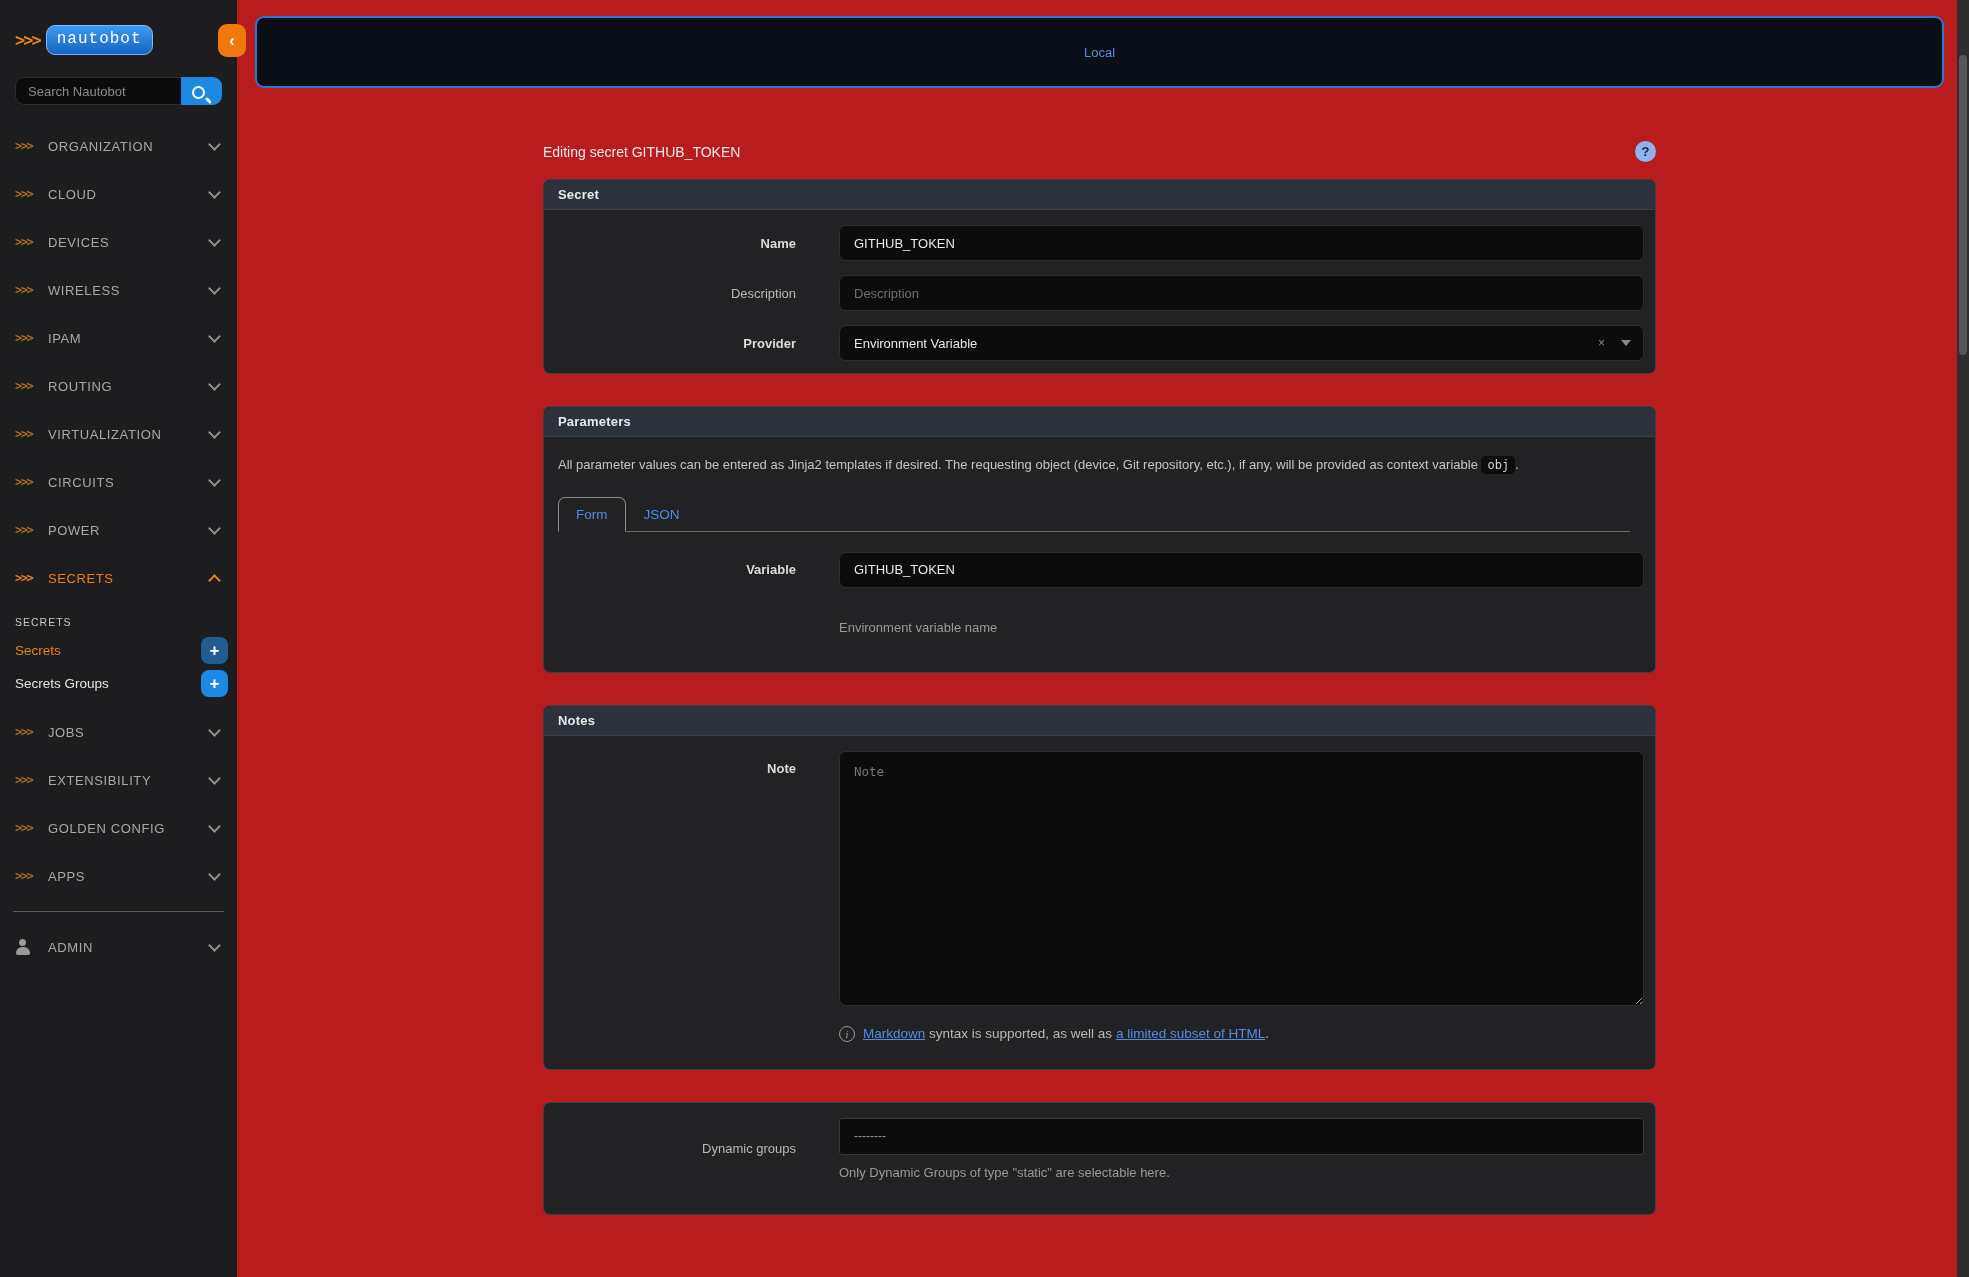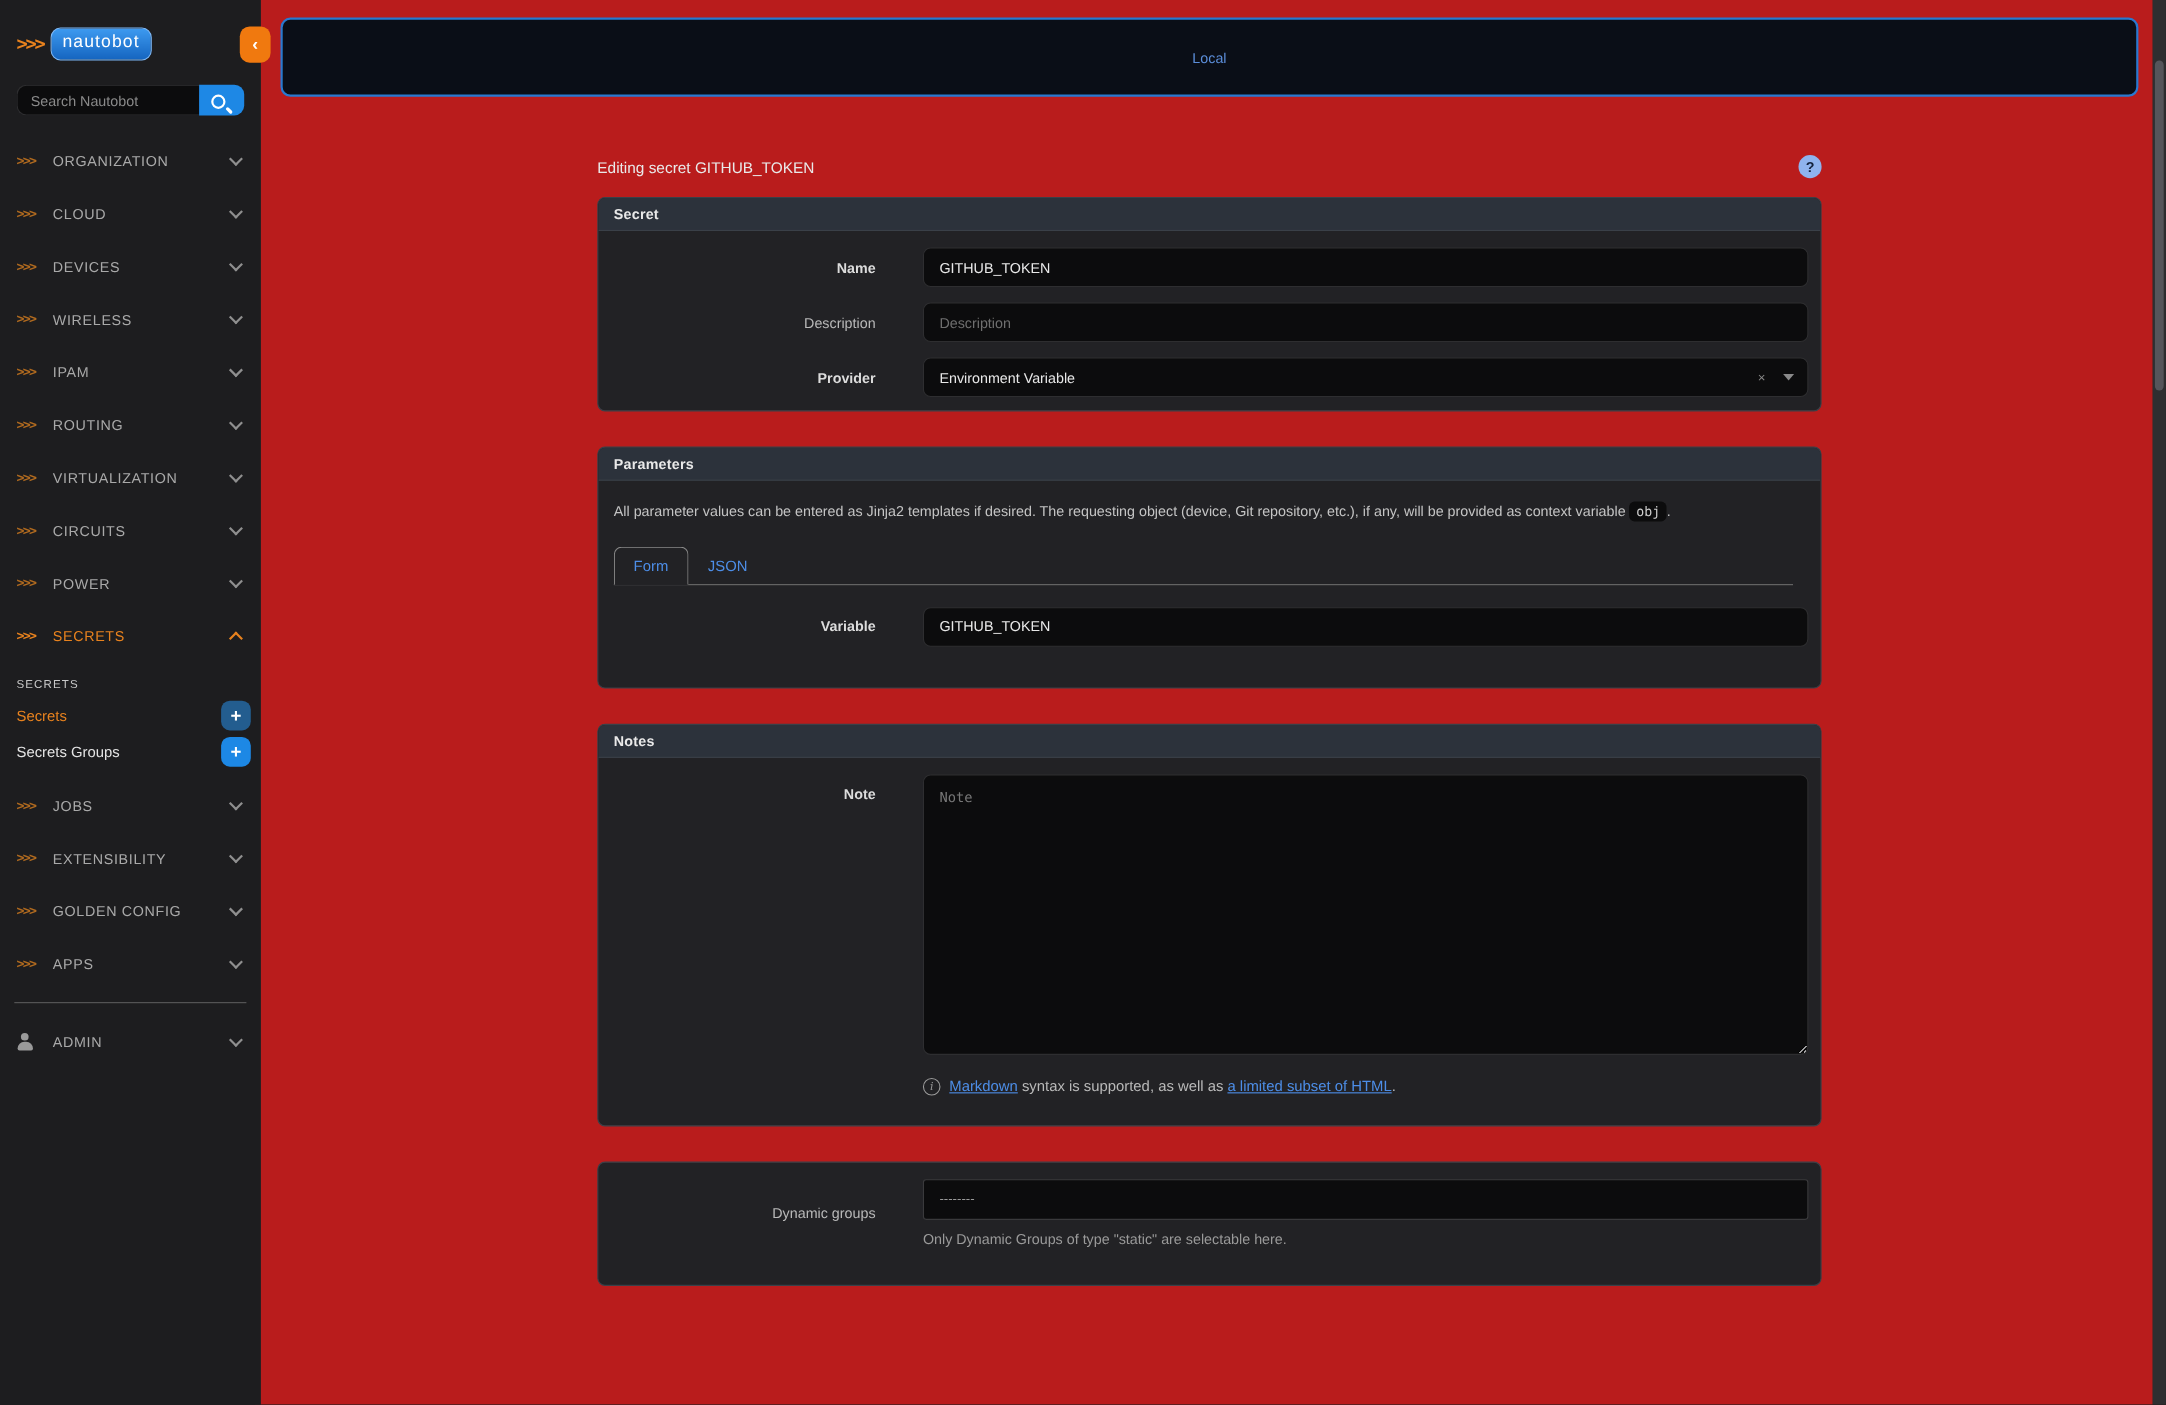--- a/index.html
+++ b/index.html
@@ -15,21 +15,21 @@
     background:#1d1d1f; z-index:2;
   }
   .logo-row { display:flex; align-items:center; padding:25px 0 0 15px; }
   .logo-chevrons {
     color:#e8821e; font-weight:800; font-size:17px; letter-spacing:-2px;
     margin-right:6px; font-family:"DejaVu Sans Mono", monospace;
   }
   .logo-badge {
     background:linear-gradient(180deg,#3d9af0 0%,#1565c0 100%);
     border:1px solid #7db8f7; border-radius:9px; padding:4px 10px 6px 10px;
-    font-family:Liberation Sans, sans-serif; font-size:16px; color:#fff;
+    font-family:Liberation Mono, monospace; font-size:16px; color:#fff;
     letter-spacing:1px;
   }
   .collapse-btn {
     position:absolute; left:218px; top:24px; width:28px; height:33px;
     background:#f0790f; border:none; border-radius:9px; color:#fff;
     font-size:16px; font-weight:bold; cursor:pointer; z-index:5;
     display:flex; align-items:center; justify-content:center;
   }
   .search-row { display:flex; margin:22px 15px 0 15px; height:28px;justify-content:space-between; }
   .search-input {
@@ -348,20 +348,27 @@
             <span class="tab">JSON</span>
           </div>
           <div class="tab-pane">
             <div class="frow">
               <label class="flabel req">Variable</label>
               <span class="fgap"></span>
               <div class="fctl">
                 <input class="tinput" type="text" value="GITHUB_TOKEN" style="">
               </div>
             </div>
+            <div class="frow">
+              <span class="flabel"></span>
+                <span class="fgap"></span>
+              <div class="fctl">
+                <div class="help-text">Environment variable name</div>
+              </div>
+            </div>
           </div>
         </div>
       </div>
 
       <div class="panel">
         <div class="panel-header">
           <span class="panel-title">Notes</span>
         </div>
         <div class="panel-body" style="padding-bottom:27px;">
           <div class="frow top">

